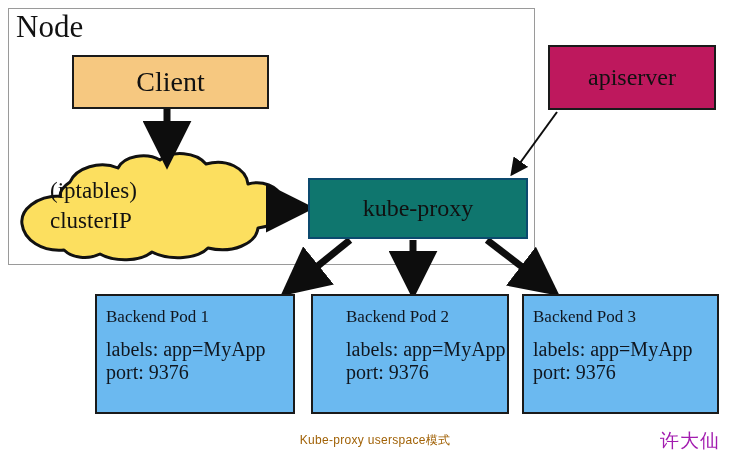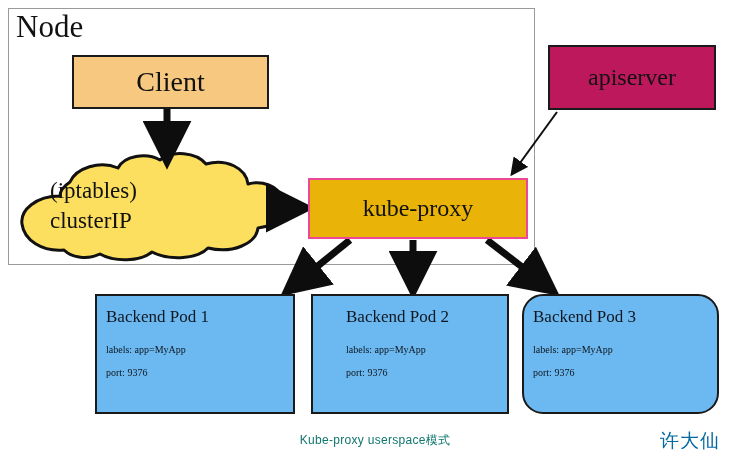--- a/index.html
+++ b/index.html
@@ -41,22 +41,22 @@
 
   .client-box{
     left:72px;top:55px;width:197px;height:54px;
     background:#F6C880;
     border:2px solid #1a1a1a;
     font-size:28px;
   }
 
   .kubeproxy-box{
     left:308px;top:178px;width:220px;height:61px;
-    background:#eab308;
-    border:2px solid #ec4899;
+    background:#0f766e;
+    border:2px solid #0c4a6e;
     font-size:24px;
   }
 
   .apiserver-box{
     left:548px;top:45px;width:168px;height:65px;
     background:#be185d;
     border:2px solid #1a1a1a;
     font-size:24px;
   }
 
@@ -82,46 +82,46 @@
     top:294px;height:120px;
     background:#6BB9F0;
     border:2px solid #1a1a1a;
     box-sizing:border-box;
     padding:4px 9px 0 9px;
     color:#10161f;
     font-family:"Liberation Serif", serif;
   }
   .pod-1{left:95px;width:200px;}
   .pod-2{left:311px;width:198px;padding-left:33px;}
-  .pod-3{left:522px;width:197px;border-radius:21px;}
+  .pod-3{left:522px;width:197px;}
   .pod-title{
     font-size:17px;line-height:30px;
     white-space:nowrap;
     margin-top:2px;
   }
   .pod-line{
-    font-size:10px;line-height:23px;
+    font-size:20px;line-height:23px;
     white-space:nowrap;
   }
   .pod-line.first{margin-top:6px;}
 
   .caption{
     position:absolute;
     left:0;top:432px;width:750px;
     text-align:center;
     font-size:12px;
-    color:#0f766e;
+    color:#a16207;
     font-family:"Liberation Sans", sans-serif;
     letter-spacing:0.3px;
   }
   .watermark{
     position:absolute;
     left:660px;top:428px;
     font-size:19px;
-    color:#0369a1;
+    color:#a21caf;
     font-family:"Liberation Sans", sans-serif;
     letter-spacing:1px;
     white-space:nowrap;
   }
 </style>
 </head>
 <body>
 
 <div id="stage">
 

